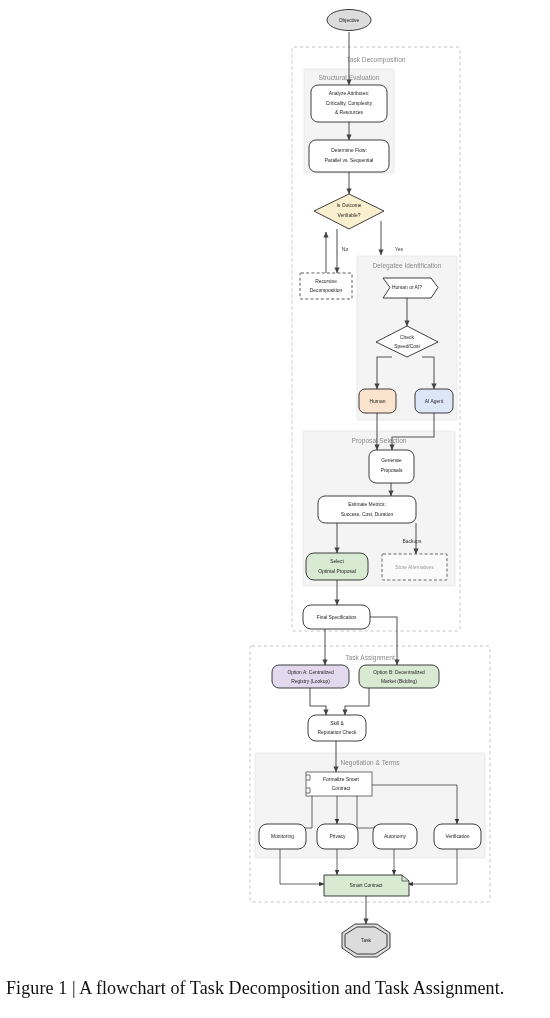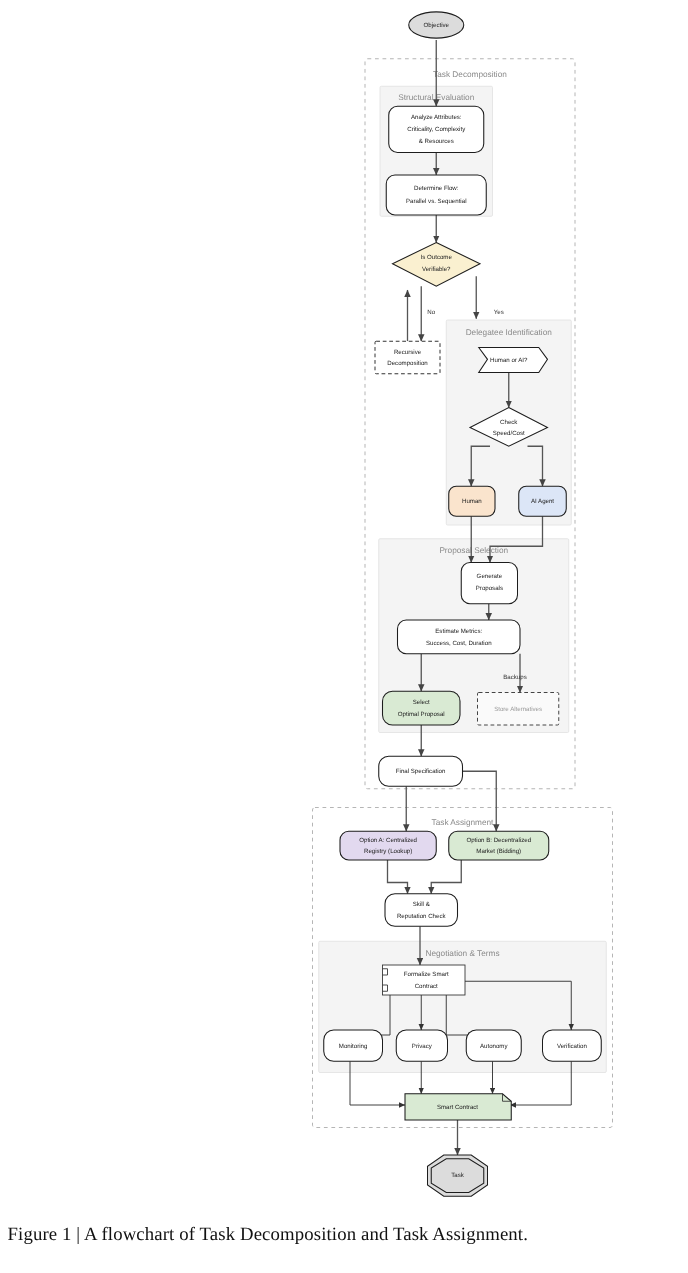--- a/index.html
+++ b/index.html
@@ -1,20 +1,20 @@
 <!DOCTYPE html>
 <html><head>
 <meta charset="utf-8">
 <style>
   html,body{margin:0;padding:0;background:#ffffff;}
   body{width:550px;height:1018px;font-family:"Liberation Sans",sans-serif;overflow:hidden;position:relative;}
   #figure{position:absolute;left:0;top:0;width:550px;height:958px;}
   #caption{position:absolute;left:0;top:958px;width:550px;height:60px;
     display:flex;align-items:center;padding-left:6px;box-sizing:border-box;
-    font-family:"Liberation Serif",serif;font-size:15px;color:#111;letter-spacing:.1px;}
+    font-family:"Liberation Serif",serif;font-size:18px;color:#111;letter-spacing:.1px;}
   svg{display:block;}
   .nlabel{font-family:"Liberation Sans",sans-serif;font-size:4.9px;fill:#222;
     text-anchor:middle;dominant-baseline:middle;}
   .elabel{font-family:"Liberation Sans",sans-serif;font-size:4.9px;fill:#333;
     text-anchor:middle;dominant-baseline:middle;}
   .sgtitle{font-family:"Liberation Sans",sans-serif;font-size:6.6px;fill:#8a8a8a;
     text-anchor:middle;dominant-baseline:middle;}
   .muted{fill:#9a9a9a;}
   .shape{stroke:#1d1d1d;stroke-width:.85;}
   .thinshape{stroke:#333;stroke-width:.7;}

